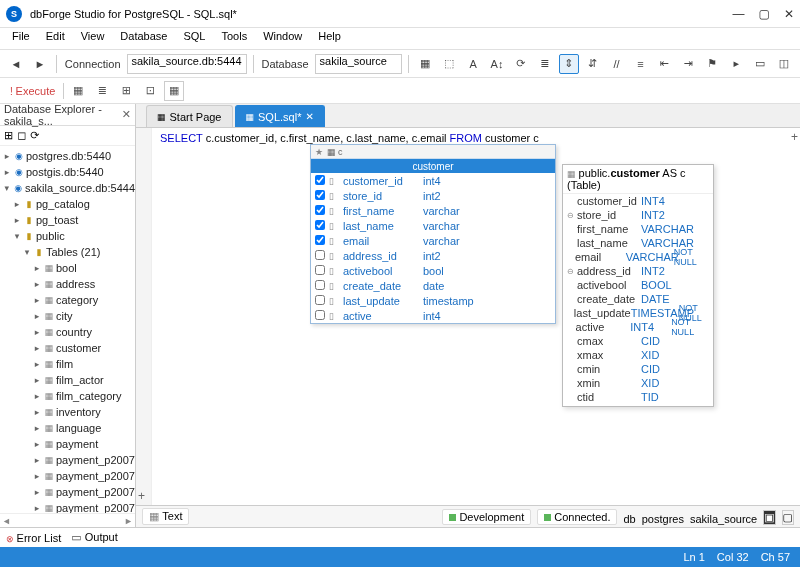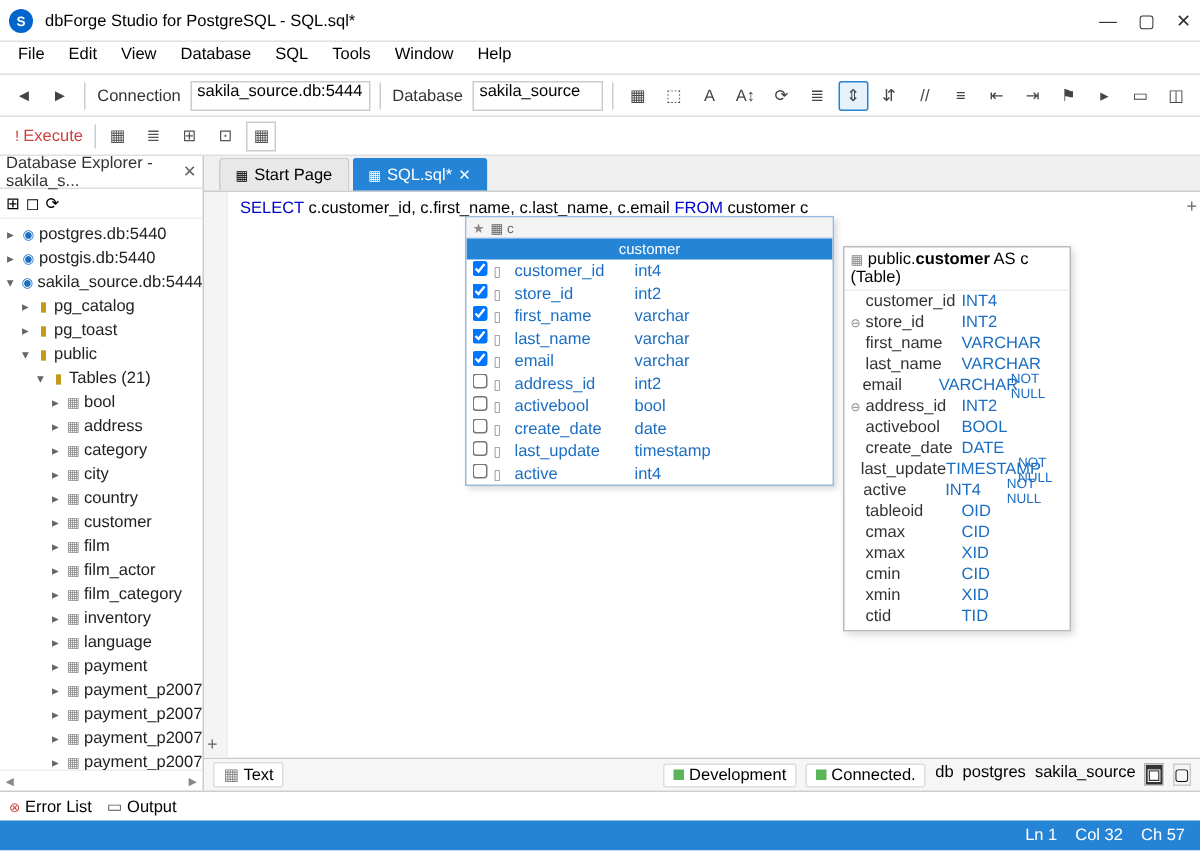--- a/index.html
+++ b/index.html
@@ -48,21 +48,21 @@
 .autocomplete .acnm { width:80px; color:#1b6ec2; }
 .autocomplete .actp { color:#1b6ec2; }
 .tooltip { position:absolute; left:426px; top:12px; width:152px; background:#fff; border:1px solid #bbb; box-shadow:2px 2px 5px rgba(0,0,0,0.15); font-size:10px; padding-bottom:2px;margin-top:24px;}
 .tooltip .tthdr { padding:2px 4px; border-bottom:1px solid #eee; }
 .tooltip .ttrow { display:flex; padding:1px 4px; height:14px; align-items:center; }
 .tooltip .ttn { width:64px; color:#333; }
 .tooltip .ttt { width:48px; color:#1b6ec2; }
 .tooltip .ttc { color:#1b6ec2; font-size:9px; }
 .bottomtabs { height:22px; display:flex; align-items:center; justify-content:space-between; padding:0 6px; border-top:1px solid #ccc; background:#f6f6f6; font-size:10px;}
 .bottomtabs .lft { display:flex; gap:6px; align-items:center; }
-.bottomtabs .rgt { display:flex; gap:6px; align-items:flex-start; }
+.bottomtabs .rgt { display:flex; gap:6px; align-items:flex-end; }
 .bottomtabs .pill { padding:1px 6px; border:1px solid #ddd; background:#fff; border-radius:2px; }
 .bottomtabs .pill .dot { display:inline-block; width:7px; height:7px; background:#5ab55a; margin-right:3px; }
 .btmpanel { height:20px; display:flex; align-items:center; padding:0 6px; border-top:1px solid #ccc; font-size:10px; gap:10px; }
 .btmpanel .ic { color:#d04040; font-size:9px; }
 .statusbar { height:20px; background:#2684d6; color:#fff; display:flex; align-items:center; justify-content:flex-end; padding:0 10px; font-size:10px; gap:12px; }
 input[type=checkbox] { width:10px; height:10px; }
 </style>
 </head>
 <body>
 
@@ -409,26 +409,20 @@
               <span class="ttc">NOT NULL</span>
             </div>
             <div class="ttrow">
               <span style="width:10px;color:#888;font-size:8px"></span>
               <span class="ttn">active</span>
               <span class="ttt">INT4</span>
               <span class="ttc">NOT NULL</span>
             </div>
             <div class="ttrow">
               <span style="width:10px;color:#888;font-size:8px"></span>
-              <span class="ttn">tableoid</span>
-              <span class="ttt">OID</span>
-              <span class="ttc"></span>
-            </div>
-            <div class="ttrow">
-              <span style="width:10px;color:#888;font-size:8px"></span>
               <span class="ttn">cmax</span>
               <span class="ttt">CID</span>
               <span class="ttc"></span>
             </div>
             <div class="ttrow">
               <span style="width:10px;color:#888;font-size:8px"></span>
               <span class="ttn">xmax</span>
               <span class="ttt">XID</span>
               <span class="ttc"></span>
             </div>

